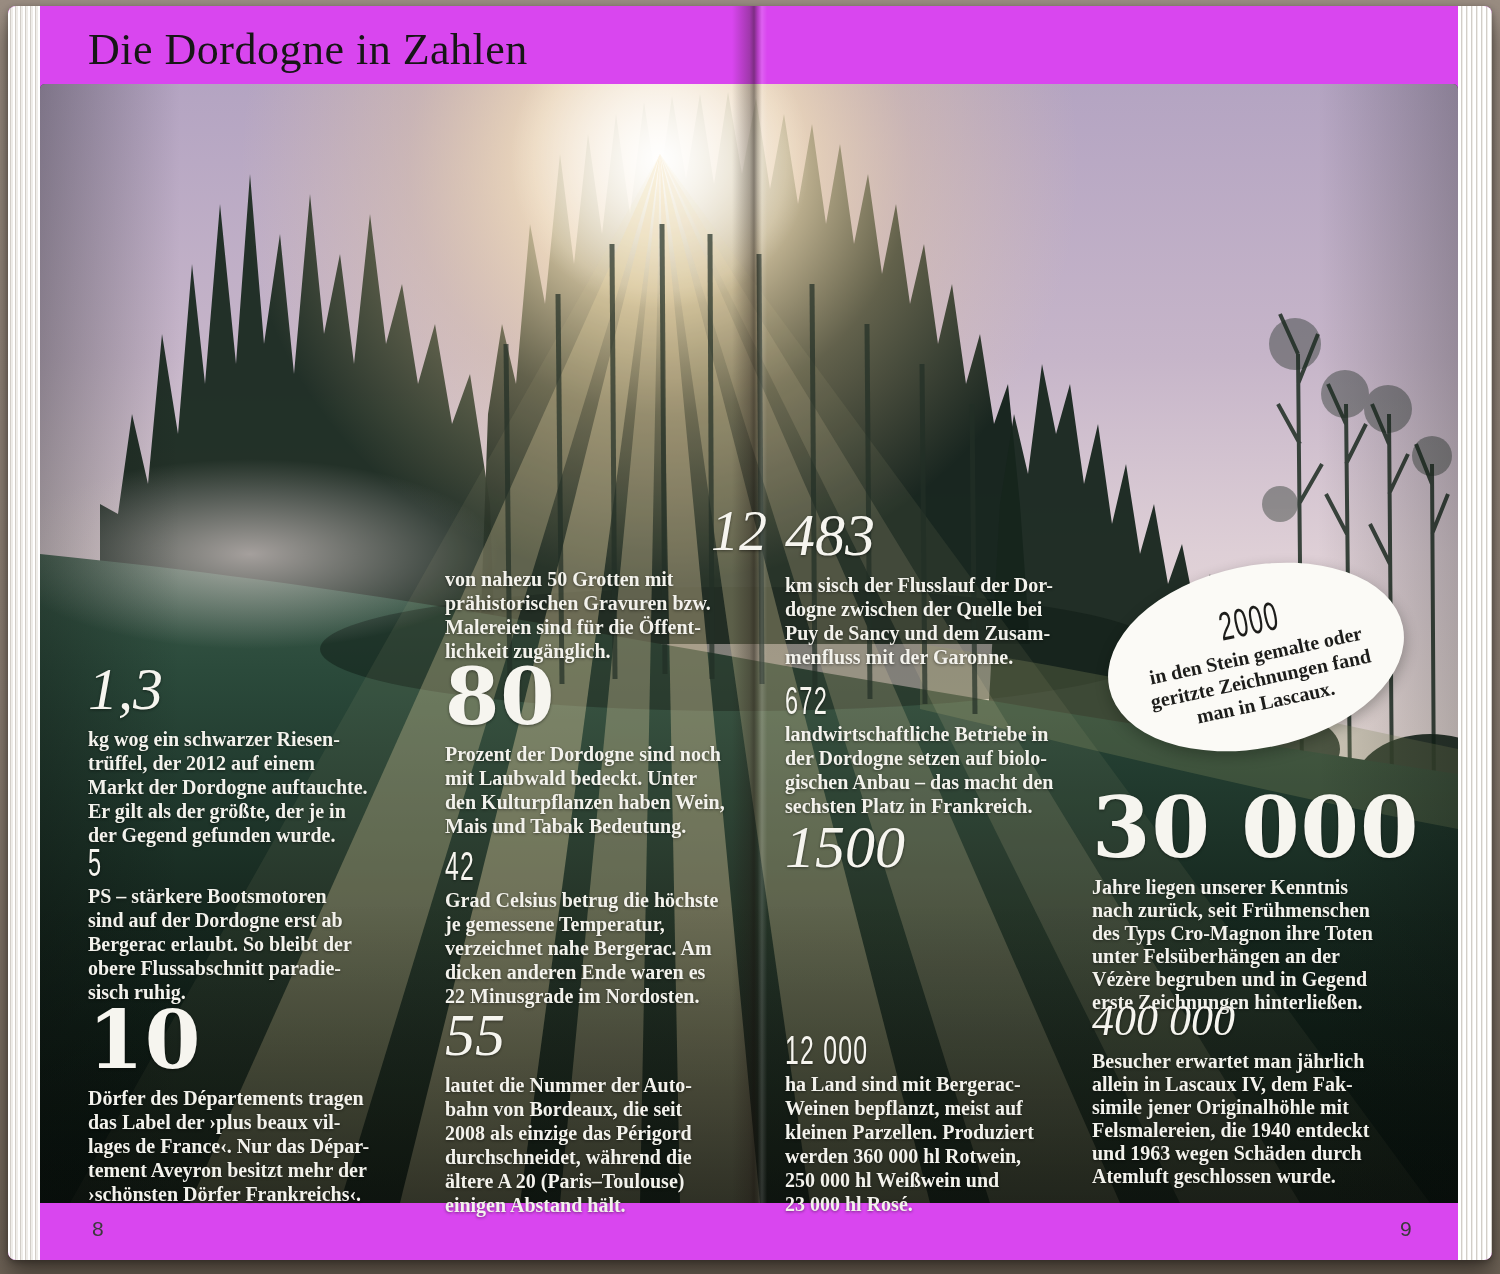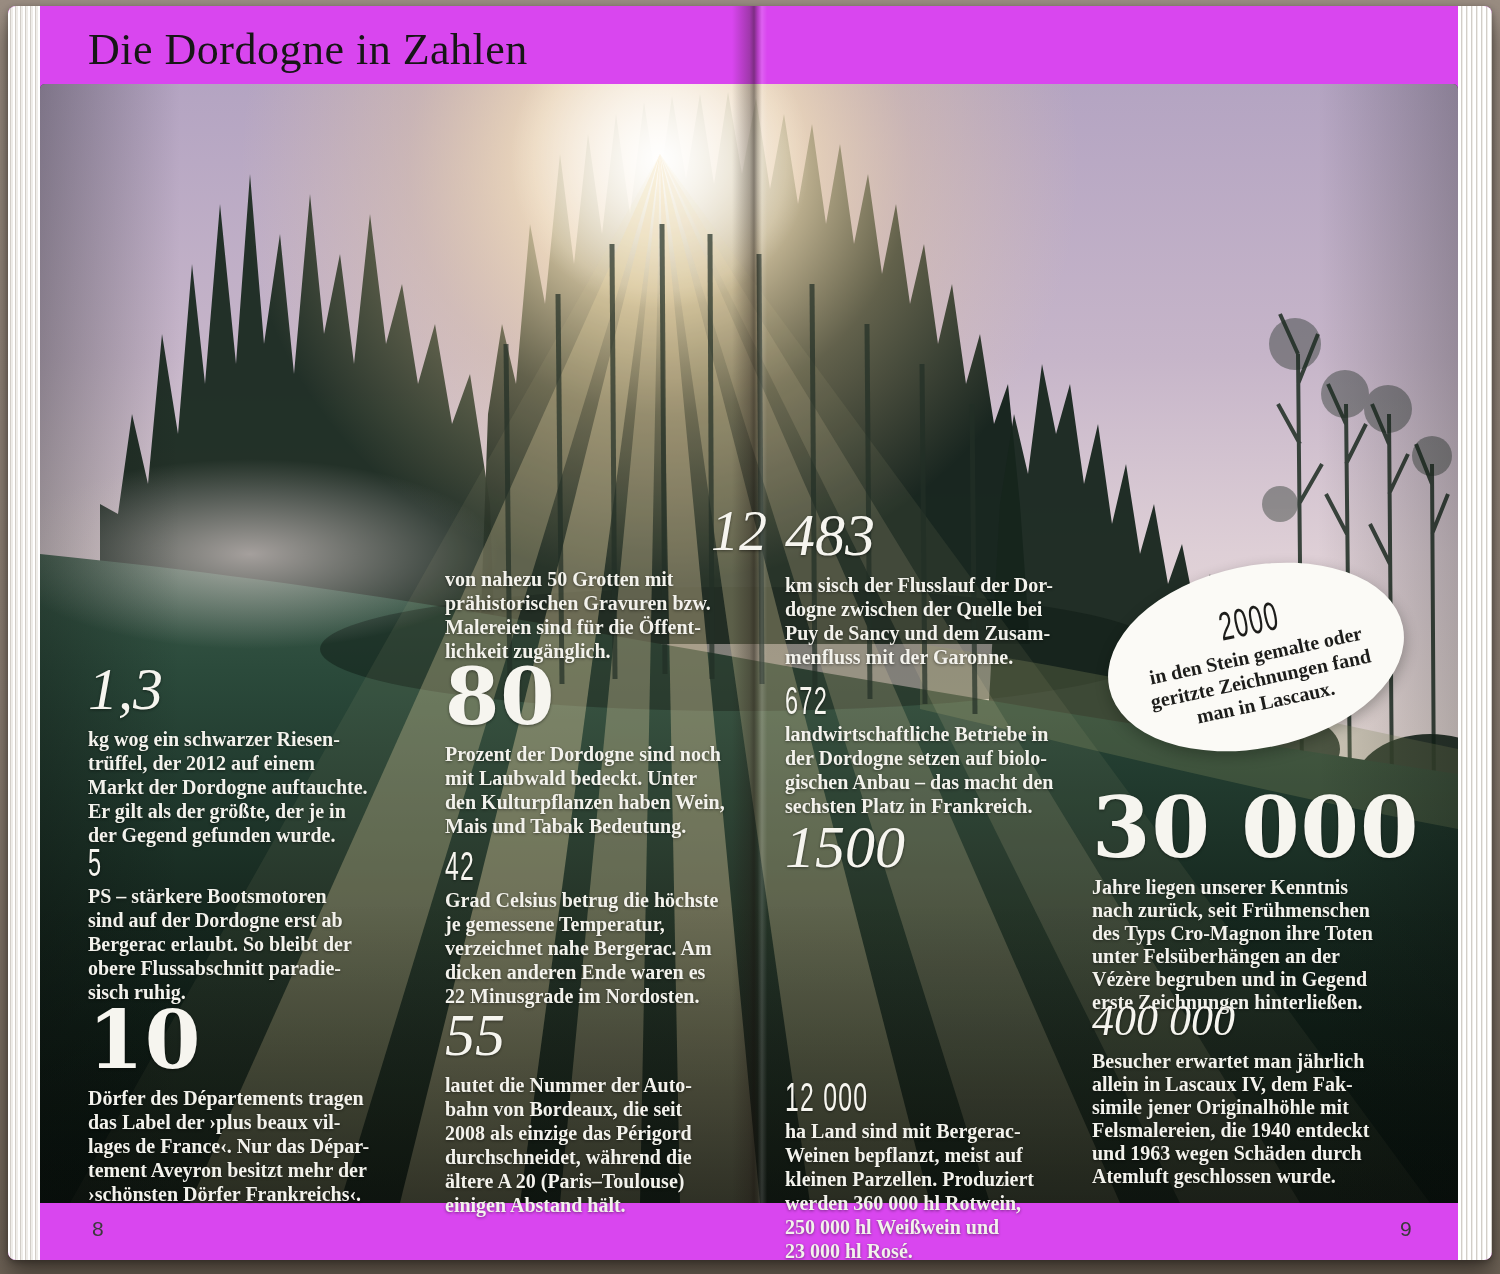--- a/index.html
+++ b/index.html
@@ -41,21 +41,21 @@
   #s1{left:80px;top:652px;width:345px;}
   #s2{left:80px;top:838px;width:345px;}
   #s3{left:80px;top:994px;width:362px;}
   #s4{left:437px;top:496px;width:322px;}
   #s5{left:437px;top:652px;width:326px;}
   #s6{left:437px;top:840px;width:322px;}
   #s7{left:437px;top:998px;width:322px;}
   #s8{left:777px;top:498px;width:306px;}
   #s9{left:777px;top:676px;width:306px;}
   #s10{left:777px;top:810px;width:306px;}
-  #s11{left:777px;top:1024px;width:306px;margin-top:47px;}
+  #s11{left:777px;top:1024px;width:306px;}
   #s12{left:1084px;top:780px;width:362px;}
   #s13{left:1084px;top:992px;width:362px;}
 
   #badge{position:absolute;left:1098px;top:560px;width:300px;height:182px;background:#fbfaf6;
     border-radius:50%;transform:rotate(-12deg);display:flex;flex-direction:column;align-items:center;
     justify-content:center;text-align:center;z-index:6;box-shadow:0 5px 14px rgba(10,15,10,.3);}
   .badge-num{font:400 40px/1 "Liberation Sans",sans-serif;letter-spacing:2px;color:#1d1d1b;
     transform:scaleX(.62);}
   .badge-text{font:700 20px/24px "Liberation Serif",serif;color:#1d1d1b;white-space:pre-line;margin-top:3px;}
 </style>

